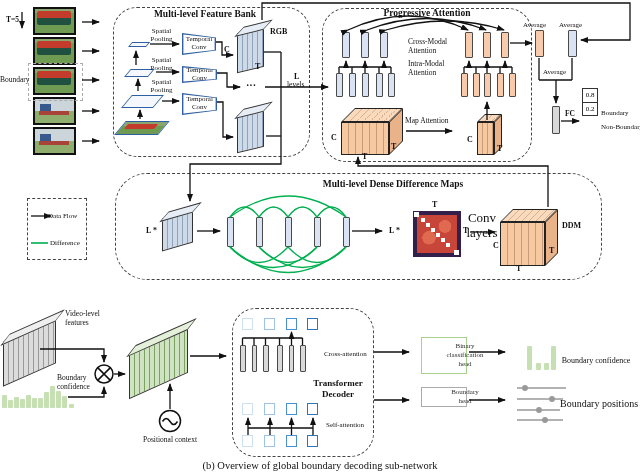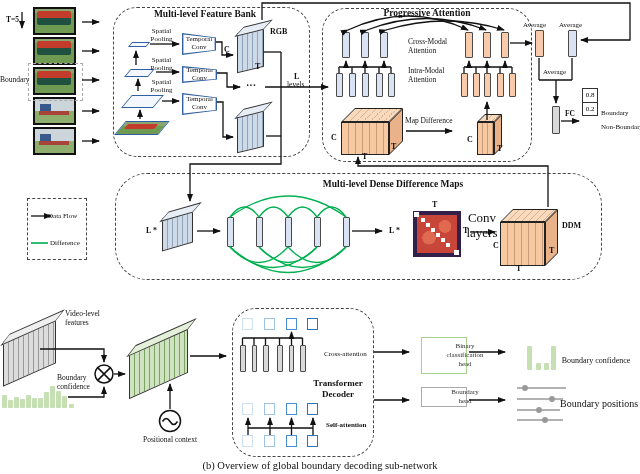--- a/index.html
+++ b/index.html
@@ -116,37 +116,37 @@
   <div class="bar orangeb" style="left:465px;top:32px;width:8px;height:26px;"></div>
   <div class="bar orangeb" style="left:483px;top:32px;width:8px;height:26px;"></div>
   <div class="bar orangeb" style="left:501px;top:32px;width:8px;height:26px;"></div>
   <div class="lbl" style="left:408px;top:38px;width:48px;">Cross-Modal Attention</div>
 
   <div class="bar blue" style="left:335.5px;top:73px;width:7px;height:24px;"></div>
   <div class="bar blue" style="left:348.5px;top:73px;width:7px;height:24px;"></div>
   <div class="bar blue" style="left:361.5px;top:73px;width:7px;height:24px;"></div>
   <div class="bar blue" style="left:375.5px;top:73px;width:7px;height:24px;"></div>
   <div class="bar blue" style="left:387.5px;top:73px;width:7px;height:24px;"></div>
-  <div class="lbl" style="left:408px;top:67px;width:48px;">Intra-Modal Attention</div>
+  <div class="lbl" style="left:408px;top:60px;width:48px;">Intra-Modal Attention</div>
   <div class="bar orangeb" style="left:460.5px;top:73px;width:7px;height:24px;"></div>
   <div class="bar orangeb" style="left:472.5px;top:73px;width:7px;height:24px;"></div>
   <div class="bar orangeb" style="left:483.5px;top:73px;width:7px;height:24px;"></div>
   <div class="bar orangeb" style="left:496.5px;top:73px;width:7px;height:24px;"></div>
   <div class="bar orangeb" style="left:508.5px;top:73px;width:7px;height:24px;"></div>
 
   <div class="cube" style="left:341px;top:122px;width:48px;height:33px;">
     <div class="f"></div>
     <div class="tp" style="left:0;top:-14px;width:48px;height:14px;"></div>
     <div class="sd" style="left:48px;top:0;width:14px;height:33px;"></div>
   </div>
   <div class="lbl b" style="left:331px;top:133px;font-size:8px;">C</div>
   <div class="lbl b" style="left:391px;top:142px;font-size:8px;">T</div>
   <div class="lbl b" style="left:362px;top:152px;font-size:8px;">T</div>
 
-  <div class="lbl nw" style="left:405px;top:117px;">Map Difference</div>
+  <div class="lbl nw" style="left:405px;top:117px;">Map Attention</div>
 
   <div class="cube" style="left:477px;top:122px;width:17px;height:33px;">
     <div class="f" style="background:repeating-linear-gradient(90deg,#f6c9a0 0 4px,#c89c77 4px 5px);"></div>
     <div class="tp" style="left:0;top:-8px;width:17px;height:8px;"></div>
     <div class="sd" style="left:17px;top:0;width:8px;height:33px;"></div>
   </div>
   <div class="lbl b" style="left:467px;top:135px;font-size:8px;">C</div>
   <div class="lbl b" style="left:497px;top:144px;font-size:8px;">T</div>
 
   <div class="lbl" style="left:523px;top:21px;font-size:7px;">Average</div>
@@ -241,21 +241,21 @@
   <div class="lbl b ctr" style="left:302px;top:378px;width:72px;font-size:9px;">Transformer Decoder</div>
 
   <div class="sq c1" style="left:242px;top:403px;"></div>
   <div class="sq c2" style="left:264px;top:403px;"></div>
   <div class="sq c3" style="left:286px;top:403px;"></div>
   <div class="sq c4" style="left:307px;top:403px;"></div>
   <div class="sq c1" style="left:242px;top:435px;"></div>
   <div class="sq c2" style="left:264px;top:435px;"></div>
   <div class="sq c3" style="left:286px;top:435px;"></div>
   <div class="sq c4" style="left:307px;top:435px;"></div>
-  <div class="lbl nw" style="left:326px;top:421px;font-size:7px;font-weight:bold;">Self-attention</div>
+  <div class="lbl nw" style="left:326px;top:421px;font-size:7px;">Self-attention</div>
 
   <div class="headbox" style="left:421px;top:337px;width:46px;height:37px;border:1.3px solid #a9d18e;">
     <span>Binary classification head</span>
   </div>
   <div class="headbox" style="left:421px;top:387px;width:46px;height:20px;border:1.3px solid #ababab;">
     <span>Boundary head</span>
   </div>
 
   <div class="bar greenb" style="left:527px;top:346px;width:5px;height:24px;"></div>
   <div class="bar greenb" style="left:536px;top:363px;width:4.5px;height:7px;"></div>

